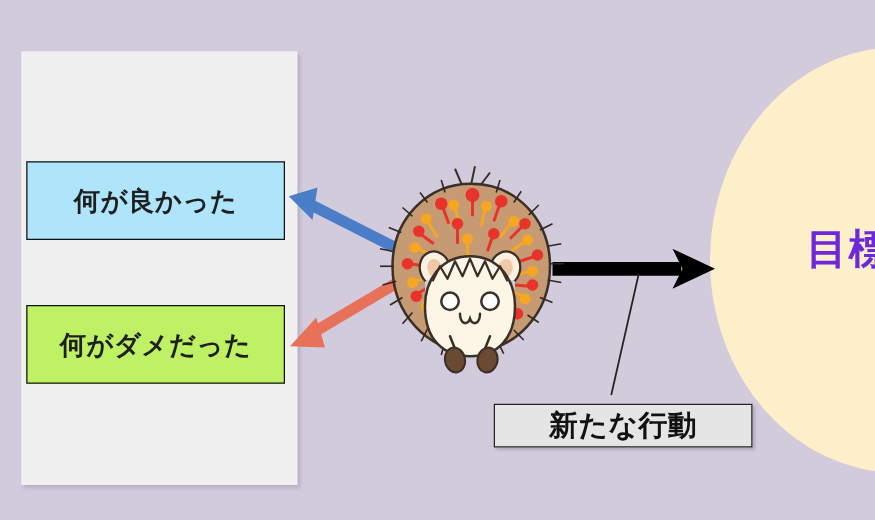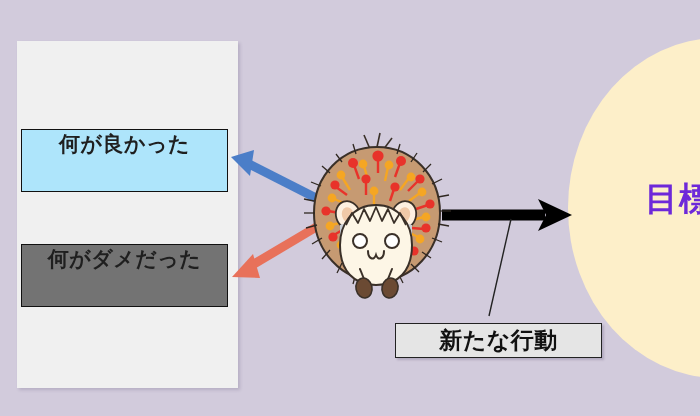--- a/index.html
+++ b/index.html
@@ -53,27 +53,27 @@
     color:#111111;
     letter-spacing:1px;
     z-index:5;
   }
   .chip{
     position:absolute;
     left:21px;
     width:207px;height:63px;
     border:1px solid #111111;
     box-sizing:border-box;
-    display:flex;align-items:flex-start;justify-content:center;
+    display:flex;align-items:center;justify-content:center;
     font-size:21px;font-weight:bold;color:#1f1f1f;
     letter-spacing:0.5px;
     z-index:5;
   }
   .chip-good{top:129px;background:#aee5fb;}
-  .chip-bad{top:244px;background:#737373;}
+  .chip-bad{top:244px;background:#bef264;}
 
   
   .action-box{
     position:absolute;
     left:395px;top:323px;
     width:207px;height:35px;
     background:#e5e5e5;
     border:1px solid #222222;
     box-sizing:border-box;
     display:flex;align-items:center;justify-content:center;

